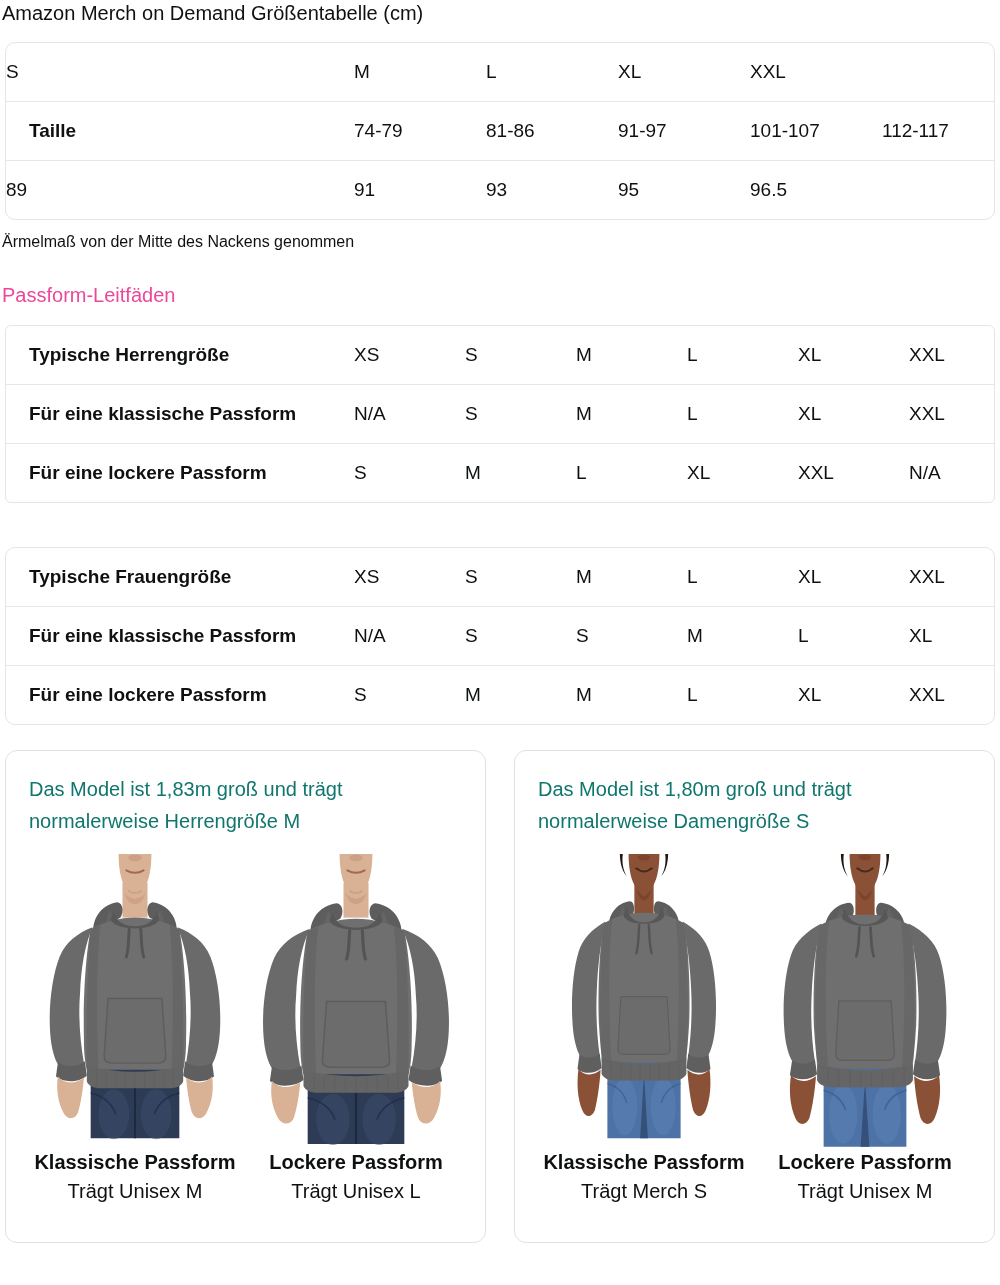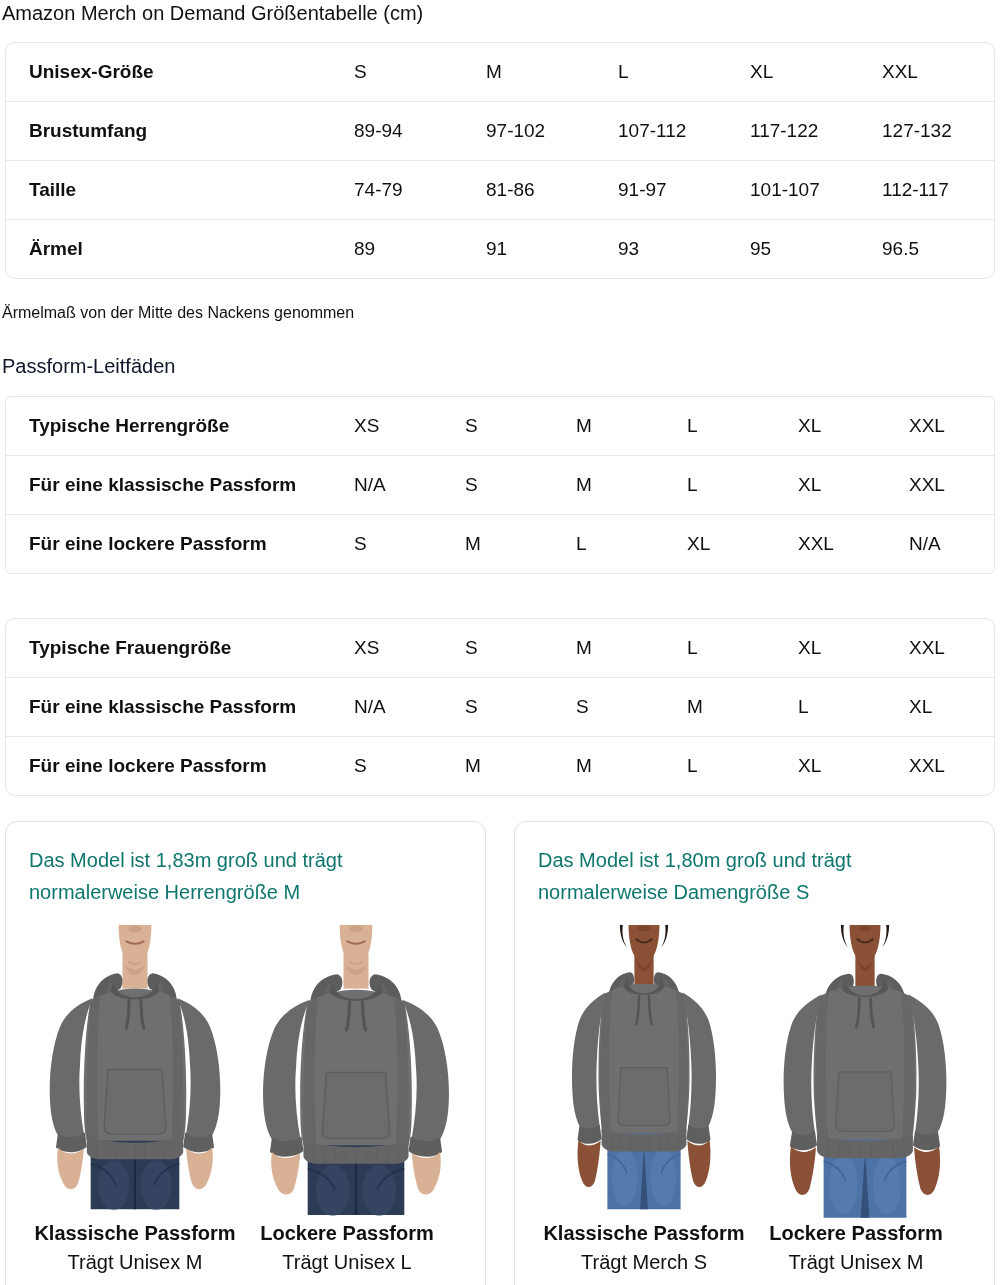--- a/index.html
+++ b/index.html
@@ -22,36 +22,36 @@
     overflow:hidden;
   }
   .trow { display:grid; height:58px; align-items:center; font-size:19px; }
   .trow + .trow { border-top:1px solid #e7e7e7; }
   .cols5 .trow { grid-template-columns:348px 132px 132px 132px 132px 1fr; }
   .cols6 .trow { grid-template-columns:348px 111px 111px 111px 111px 111px 1fr; }
   .lbl { font-weight:700; padding-left:23px; }
   .val { padding-left:0; }
 
   .tbl-size  { margin-top:17px; }
-  .footnote  { margin:24px 0 0 2px; font-size:16px; line-height:19px; color:#111; }
-  .section-h { margin:33px 0 0 2px; font-size:20px; font-weight:400; line-height:23px; color:#0f172a; }
+  .footnote  { margin:12px 0 0 2px; font-size:16px; line-height:19px; color:#111; }
+  .section-h { margin:33px 0 0 2px; font-size:20px; font-weight:400; line-height:23px; color:#ec4899; }
   .tbl-men   { margin-top:18px;border-radius:6px; }
   .tbl-women { margin-top:44px; }
 
   .cards { display:flex; gap:28px; margin:25px 0 0 5px; width:990px; }
   .card {
     box-sizing:border-box; width:481px; height:493px;
     border:1px solid #dfe2e2; border-radius:12px;
     padding:22px 23px 0 23px; background:#fff;
   }
   .card-desc { margin:0; font-size:20px; line-height:32px; color:#0f766e; }
   .figures { display:flex; justify-content:space-between; margin-top:17px; }
   .figure { width:212px; height:293px; }
   .figure svg { display:block; width:100%; height:100%; }
-  .captions { display:flex; justify-content:flex-start; margin-top:2px; }
+  .captions { display:flex; justify-content:space-between; margin-top:2px; }
   .caption { width:212px; text-align:center; }
   .cap-title { font-size:20px; font-weight:700; line-height:27px; }
   .cap-sub   { font-size:20px; font-weight:400; line-height:31px; }
 </style>
 </head>
 <body>
 
 <svg width="0" height="0" style="position:absolute" aria-hidden="true">
   <defs>
     <g id="man-head">
@@ -126,45 +126,35 @@
     </g>
   </defs>
 </svg>
 
 <div class="page">
 
   <h1 class="page-title">Amazon Merch on Demand Größentabelle (cm)</h1>
 
   <section class="tbl cols5 tbl-size">
     <div class="trow">
-      <div class="lbl">Unisex-Größe</div>
-      <div class="val">S</div>
-      <div class="val">M</div>
-      <div class="val">L</div>
-      <div class="val">XL</div>
-      <div class="val">XXL</div>
-    </div>
-    <div class="trow">
-      <div class="lbl">Brustumfang</div>
-      <div class="val">89-94</div>
-      <div class="val">97-102</div>
-      <div class="val">107-112</div>
-      <div class="val">117-122</div>
-      <div class="val">127-132</div>
+      <div class="val">S</div>
+      <div class="val">M</div>
+      <div class="val">L</div>
+      <div class="val">XL</div>
+      <div class="val">XXL</div>
     </div>
     <div class="trow">
       <div class="lbl">Taille</div>
       <div class="val">74-79</div>
       <div class="val">81-86</div>
       <div class="val">91-97</div>
       <div class="val">101-107</div>
       <div class="val">112-117</div>
     </div>
     <div class="trow">
-      <div class="lbl">Ärmel</div>
       <div class="val">89</div>
       <div class="val">91</div>
       <div class="val">93</div>
       <div class="val">95</div>
       <div class="val">96.5</div>
     </div>
   </section>
 
   <p class="footnote">Ärmelmaß von der Mitte des Nackens genommen</p>
 

